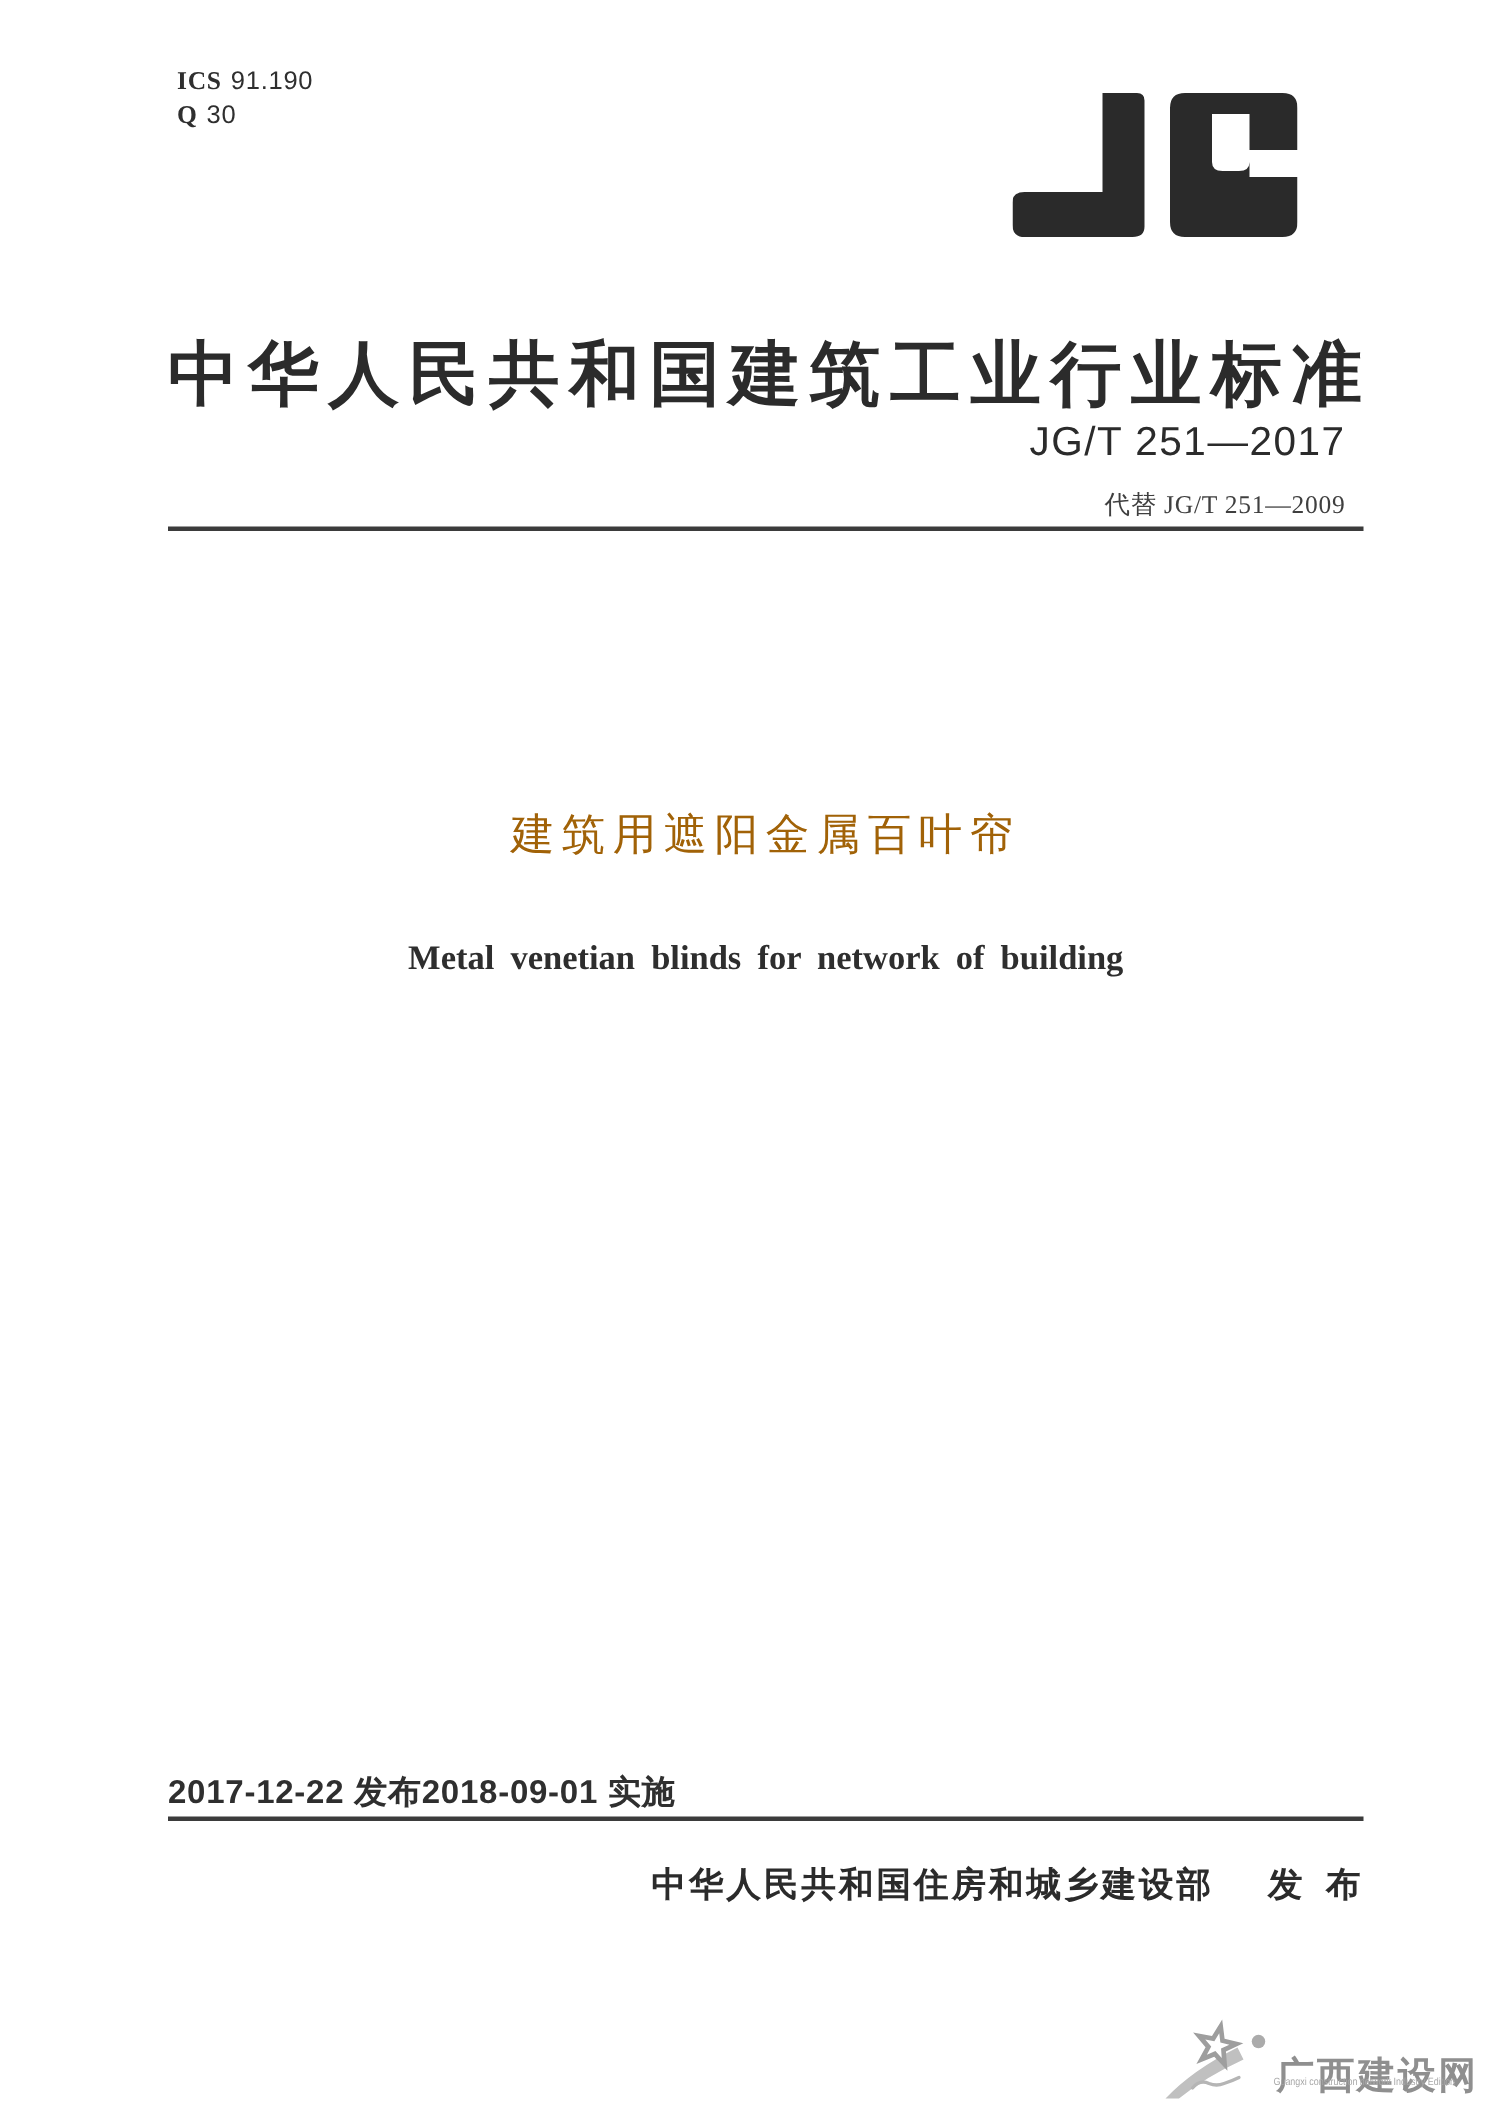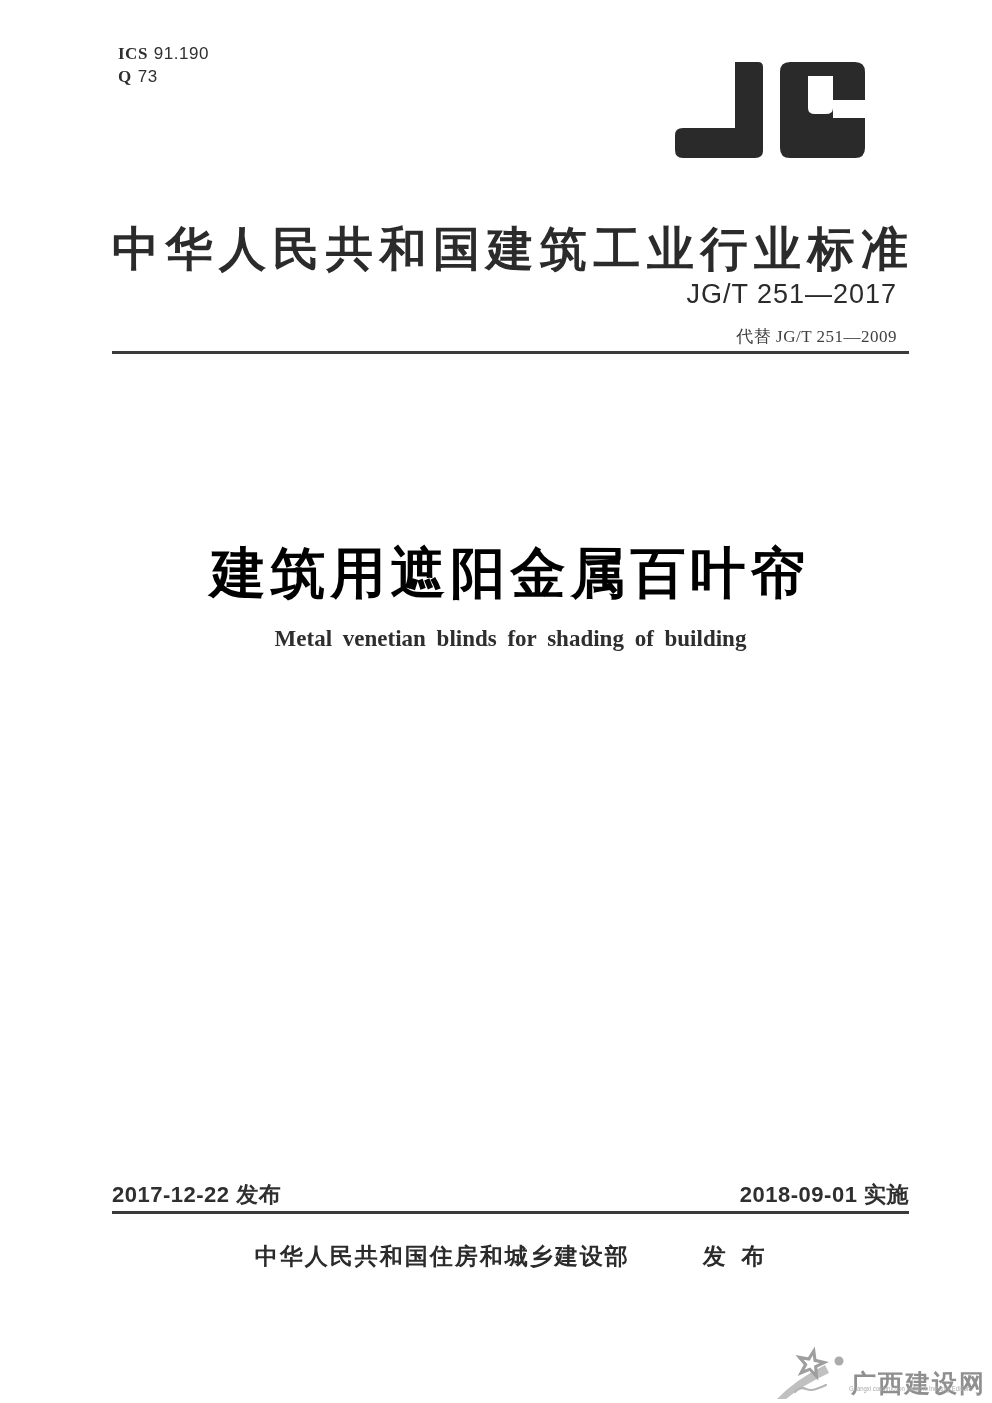--- a/index.html
+++ b/index.html
@@ -34,40 +34,40 @@
   .std-no { font-size:27px; font-weight:400; letter-spacing:1px; color:#2b2b2b; }
   .replaces { font-family:"Liberation Serif", serif; font-size:17px; color:#3f3f3f; margin-top:15px; letter-spacing:0.5px; }
 
   .rule { position:absolute; left:112px; width:797px; height:3px; background:#3b3b3b; }
   .rule-top { top:351px; }
   .rule-bottom { top:1211px; }
 
   
   .title-cn {
     position:absolute; left:112px; top:537px; width:797px;
-    text-align:center; font-size:55px; font-weight:700;
-    letter-spacing:5px; color:#000000; white-space:nowrap;
+    text-align:center; font-size:29px; font-weight:400;
+    letter-spacing:5px; color:#a16207; white-space:nowrap;
   }
   .title-en {
     position:absolute; left:112px; top:626px; width:797px;
     text-align:center; font-family:"Liberation Serif", serif;
     font-weight:700; font-size:23px; word-spacing:5px; color:#2e2e2e;
   }
 
   
   .dates {
     position:absolute; left:112px; top:1180px; width:797px;
-    display:flex; justify-content:space-between;
+    display:flex; 
     font-size:22px; font-weight:700; letter-spacing:0.5px; color:#2f2f2f;
   }
 
   
   .publisher-row {
     position:absolute; left:112px; top:1241px; width:797px;
-    display:flex; justify-content:center; gap:73px;
+    display:flex; justify-content:flex-end; gap:36px;
     font-size:23px; font-weight:700; letter-spacing:2px; color:#2b2b2b;
     white-space:nowrap;
   }
   .publish-label { word-spacing:6px;font-family:Liberation Serif, serif; }
 
   
   .watermark { position:absolute; left:775px; top:1340px; width:215px; height:62px; }
   .wm-star { position:absolute; left:0; top:0; width:80px; height:62px; }
   .wm-title {
     position:absolute; left:76px; top:27px;
@@ -83,21 +83,21 @@
 </head>
 <body>
 
 <div class="page">
 
   <div class="ics-block">
     <div>
       <span class="ics-label">ICS</span><span class="ics-value">91.190</span>
     </div>
     <div>
-      <span class="ics-label">Q</span><span class="ics-value">73</span>
+      <span class="ics-label">Q</span><span class="ics-value">30</span>
     </div>
   </div>
 
   <svg class="jg-logo" viewBox="0 0 190 96" role="img" aria-label="JG">
 
     <path fill="#2a2a2a" d="M60,0 L83,0 Q88,0 88,5 L88,89 Q88,96 80,96 L8,96 Q0,96 0,88 L0,73 Q0,66 8,66 L60,66 Z"></path>
 
     <path fill="#2a2a2a" fill-rule="evenodd" d="
       M115,0 L180,0 Q190,0 190,10 L190,86 Q190,96 180,96 L115,96 Q105,96 105,86 L105,10 Q105,0 115,0 Z
       M133,14 L133,46 Q133,52 140,52 L151,52 Q158,52 158,46 L158,14 Z
@@ -107,21 +107,21 @@
   <div class="heading">中华人民共和国建筑工业行业标准</div>
 
   <div class="stdnum">
     <div class="std-no">JG/T 251—2017</div>
     <div class="replaces">代替 JG/T 251—2009</div>
   </div>
 
   <div class="rule rule-top"></div>
 
   <div class="title-cn">建筑用遮阳金属百叶帘</div>
-  <div class="title-en">Metal venetian blinds for shading of building</div>
+  <div class="title-en">Metal venetian blinds for network of building</div>
 
   <div class="dates">
     <span>2017-12-22 发布</span>
     <span>2018-09-01 实施</span>
   </div>
 
   <div class="rule rule-bottom"></div>
 
   <div class="publisher-row">
     <span>中华人民共和国住房和城乡建设部</span>

